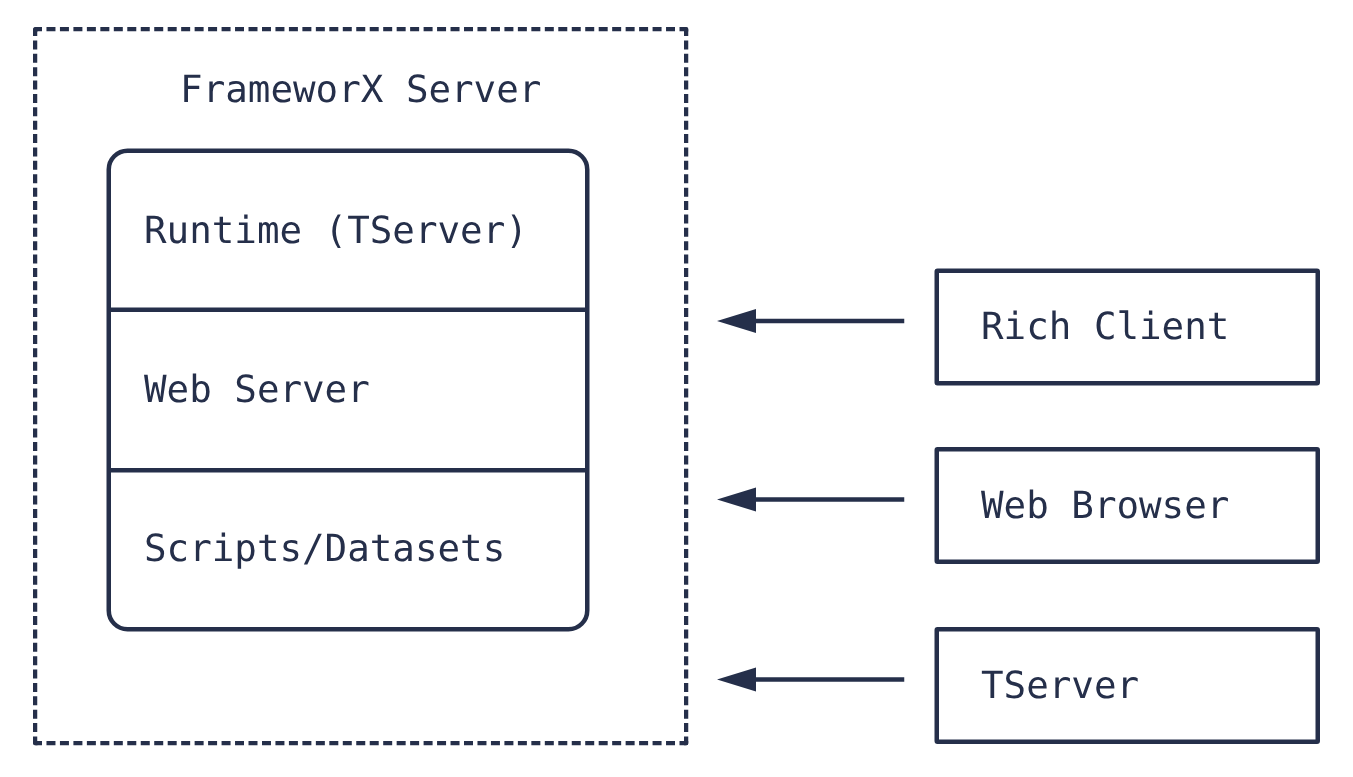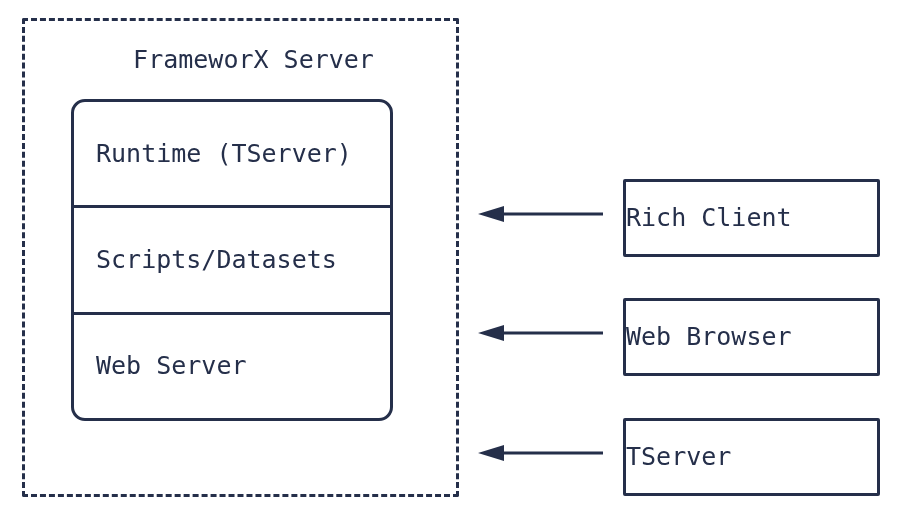--- a/index.html
+++ b/index.html
@@ -40,21 +40,20 @@
     position: absolute;
     left: 0;
     top: 24px;
     width: 100%;
     text-align: center;
     font-size: 25px;
     line-height: 30px;
     letter-spacing: 0px;
     color: #252f4a;
     white-space: nowrap;
-    margin-left: 13px;
   }
 
   
   .module-stack {
     position: absolute;
     left: 46px;      
     top: 78px;       
     width: 322px;    
     height: 322px;   
     border: 3px solid #252f4a;
@@ -86,20 +85,21 @@
   .client-box {
     position: absolute;
     left: 623px;
     width: 257px;
     height: 78px;
     border: 3px solid #252f4a;
     border-radius: 2px;
     box-sizing: border-box;
     display: flex;
     align-items: center;
+    padding-left: 28px;
     font-size: 25px;
     line-height: 28px;
     color: #252f4a;
     white-space: nowrap;
     background: transparent;
   }
   .client-box.pos-0 { top: 179px; }
   .client-box.pos-1 { top: 298px; }
   .client-box.pos-2 { top: 418px; }
 
@@ -119,22 +119,22 @@
 </head>
 <body>
 
 <div id="canvas">
 
   <div class="server-box">
     <div class="server-title">FrameworX Server</div>
 
     <div class="module-stack">
       <div class="module-row">Runtime (TServer)</div>
+      <div class="module-row">Web Server</div>
       <div class="module-row">Scripts/Datasets</div>
-      <div class="module-row">Web Server</div>
     </div>
   </div>
 
   <div class="arrow pos-0">
     <svg width="125" height="20" viewBox="0 0 125 20" xmlns="http://www.w3.org/2000/svg">
       <line x1="24" y1="10" x2="125" y2="10" stroke="#252f4a" stroke-width="3"></line>
       <polygon points="0,10 26,2 26,18" fill="#252f4a"></polygon>
     </svg>
   </div>
 

